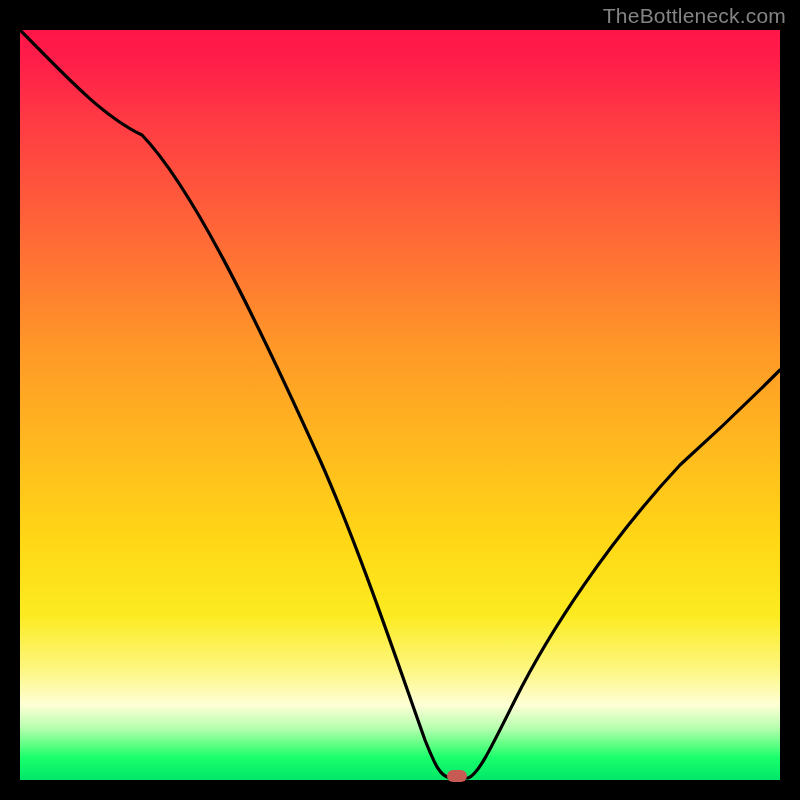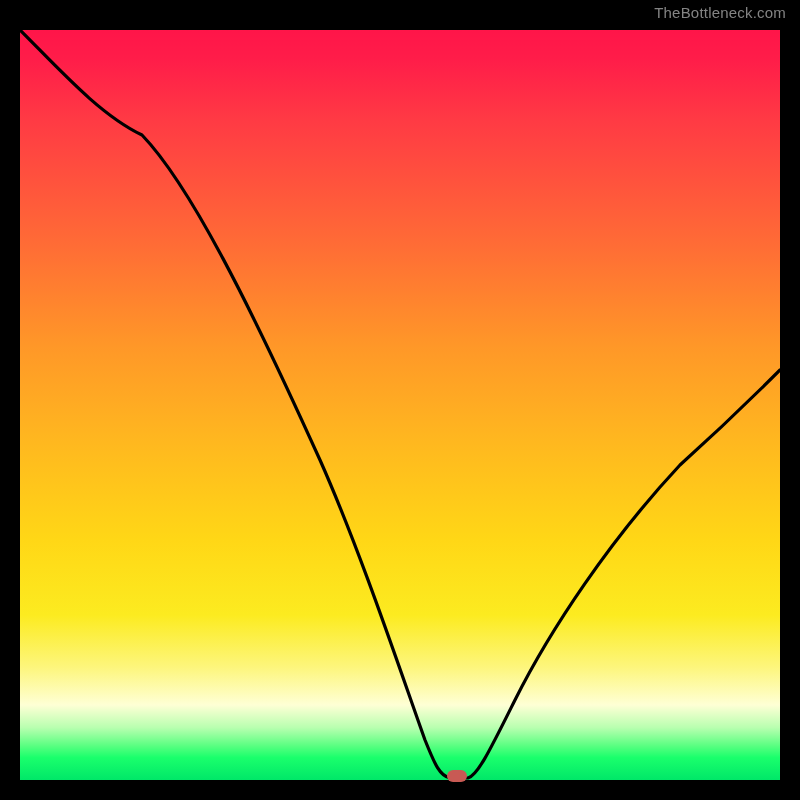--- a/index.html
+++ b/index.html
@@ -17,21 +17,21 @@
     top: 0;
     width: 800px;
     height: 800px;
     background: #000;
   }
   .watermark {
     position: absolute;
     top: 4px;
     right: 14px;
     color: #848484;
-    font-size: 15px;
+    font-size: 21px;
     font-weight: 500;
     letter-spacing: 0.2px;
   }
   .plot-area {
     position: absolute;
     left: 20px;
     top: 30px;
     width: 760px;
     height: 750px;
     

